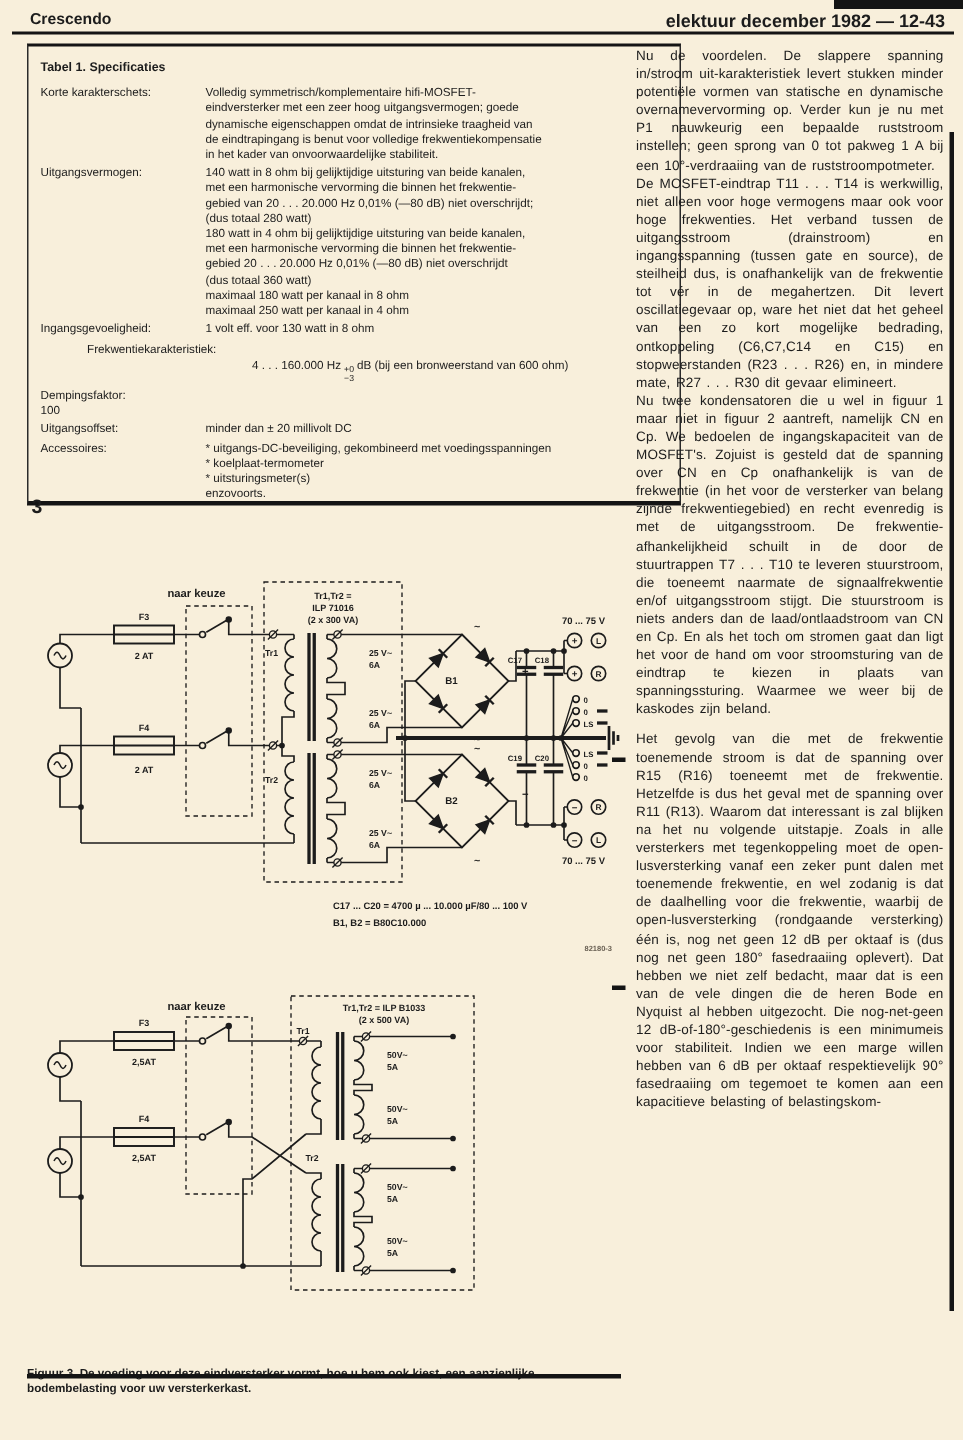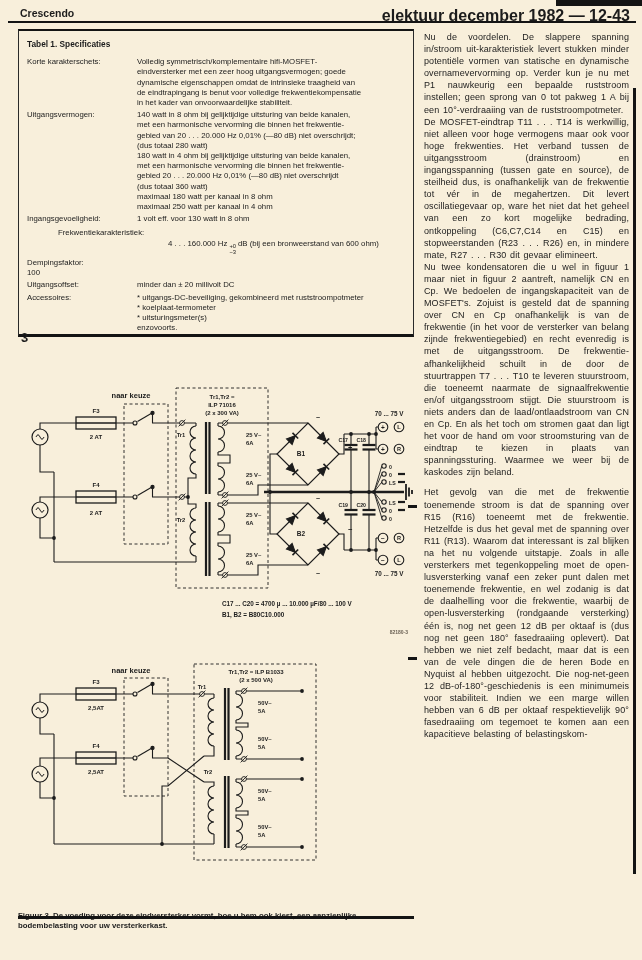--- a/index.html
+++ b/index.html
@@ -3,29 +3,29 @@
 <meta charset="utf-8">
 <style>
   * { margin:0; padding:0; box-sizing:border-box; }
   html,body { width:642px; height:960px; }
   body {
     position:relative; overflow:hidden;
     background:#f8efdb; color:#1c1c1c;
     font-family:"Liberation Sans", sans-serif;
   }
   .hdr-left  { position:absolute; left:20px; top:7px;  font-size:10.5px; font-weight:bold; }
-  .hdr-right { position:absolute; right:12px; top:7px; font-size:16px; font-weight:bold; }
+  .hdr-right { position:absolute; right:12px; top:7px; font-size:12px; font-weight:bold; }
   .rule-full { position:absolute; left:8px;  top:21px; width:628px; height:2.2px; background:#141414; }
   .corner-bar{ position:absolute; left:556px; top:0;   width:86px;  height:6px;  background:#141414; }
   .edge-rule { position:absolute; left:633px; top:88px; width:2.6px; height:786px; background:#141414; }
   .col-tick  { position:absolute; width:9px; height:2.5px; background:#141414; }
 
   
   .spec-table {
-    position:absolute; left:18px; top:29px; width:396px; height:308px;
+    position:absolute; left:18px; top:29px; width:436px; height:308px;
     border-top:2.6px solid #141414; border-bottom:3px solid #141414;
     border-left:1.2px solid #2a2a2a; border-right:1.2px solid #2a2a2a;
     padding:8px 8px 4px 8px;
     font-size:7.8px; line-height:10.2px;
   }
   .spec-title { font-weight:bold; font-size:8.3px; margin-bottom:8px; }
   .spec-row   { display:flex; margin-bottom:2px; }
   .spec-label { width:110px; flex:none; }
   .spec-value { flex:1; white-space:pre-line; }
   .tol { display:inline-flex; flex-direction:column; vertical-align:-2px;
@@ -95,21 +95,21 @@
   <div class="spec-row" style="margin-top:3px;flex-direction:column;">
     <div class="spec-label">Dempingsfaktor:</div>
     <div class="spec-value">100</div>
   </div>
   <div class="spec-row">
     <div class="spec-label">Uitgangsoffset:</div>
     <div class="spec-value">minder dan ± 20 millivolt DC</div>
   </div>
   <div class="spec-row">
     <div class="spec-label">Accessoires:</div>
-    <div class="spec-value">* uitgangs-DC-beveiliging, gekombineerd met ruststroompotmeter
+    <div class="spec-value">* uitgangs-DC-beveiliging, gekombineerd met voedingsspanningen
 * koelplaat-termometer
 * uitsturingsmeter(s)
    enzovoorts.</div>
   </div>
 </div>
 
 <div class="fig-number">3</div>
 
 <svg class="schematic" width="396" height="540" viewBox="0 0 396 540">
   <defs>

